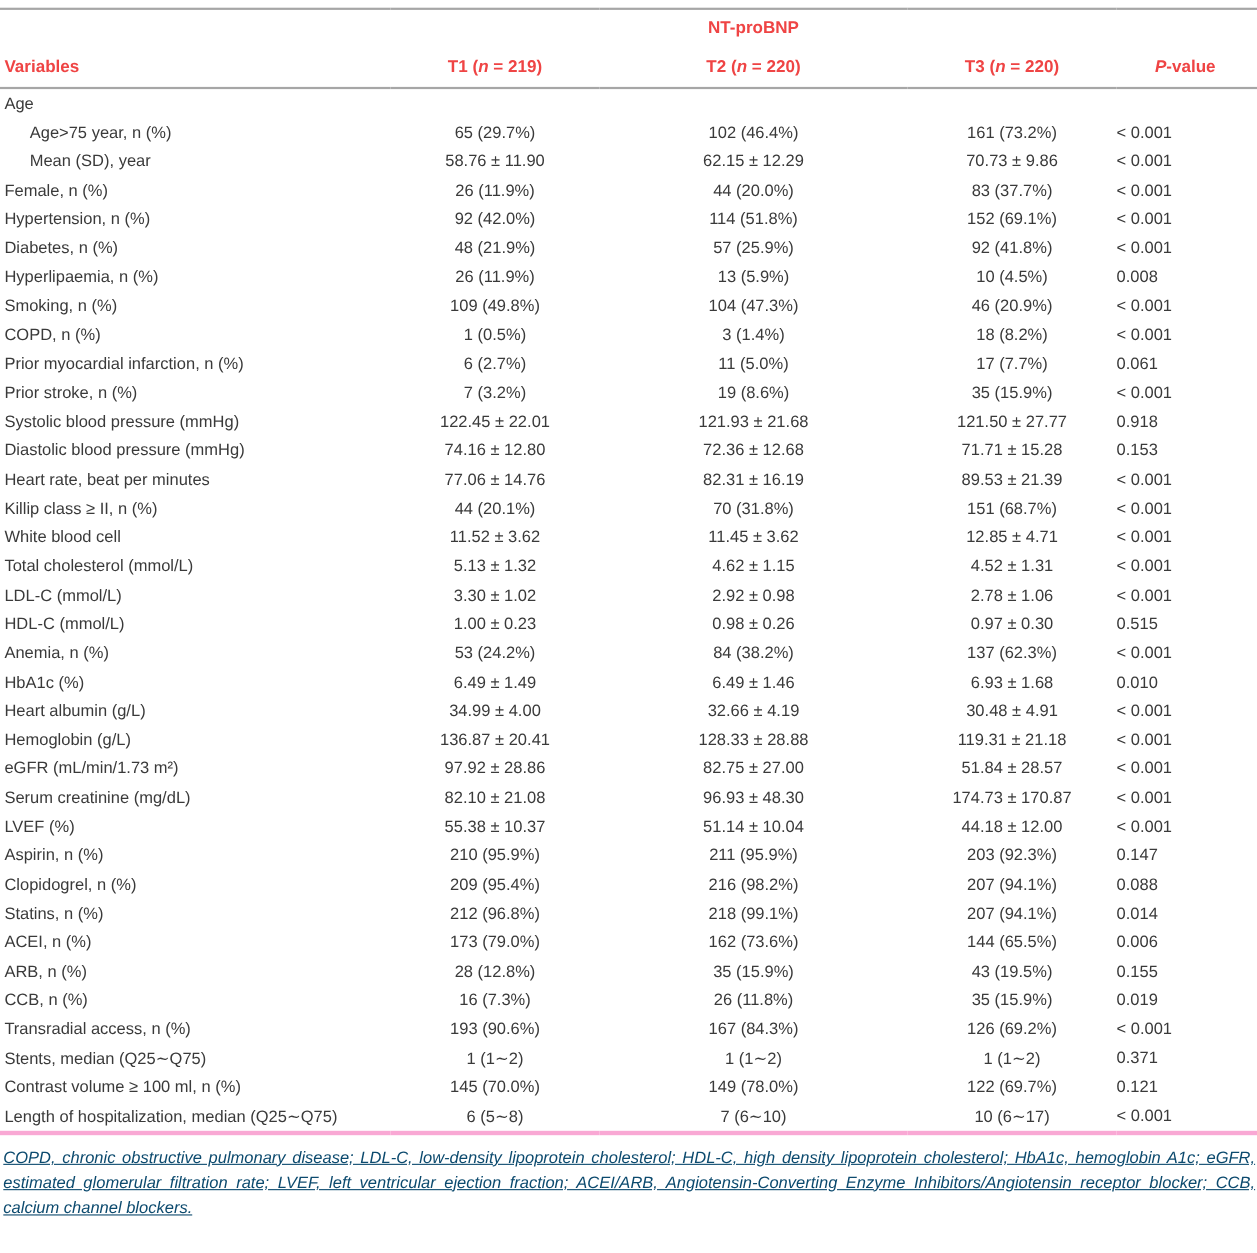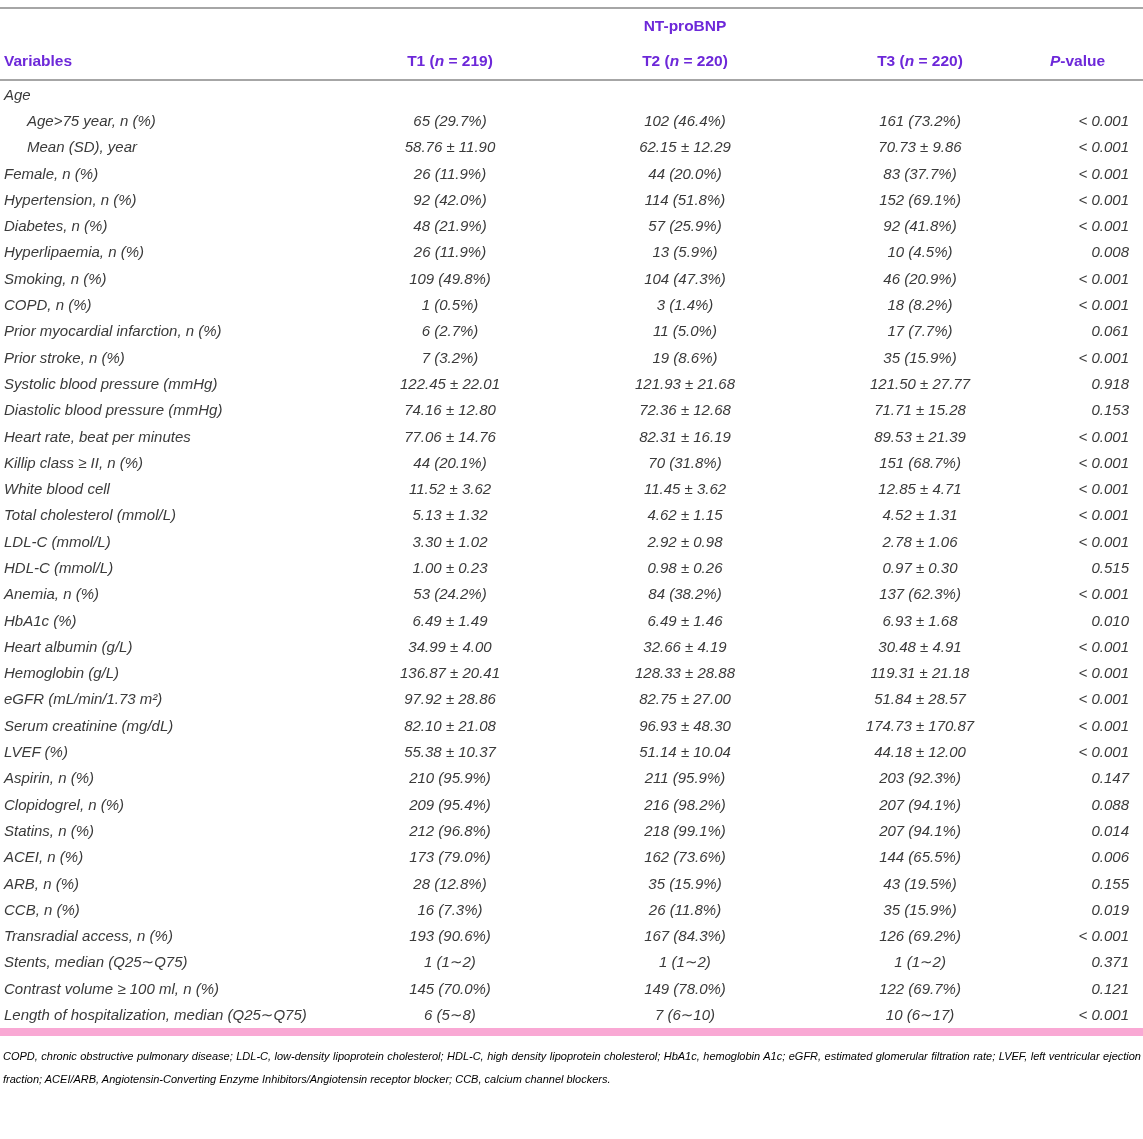--- a/index.html
+++ b/index.html
@@ -16,53 +16,54 @@
   }
   .wrap { padding-top: 7px; }
   table {
     width: 1143px;
     border-collapse: collapse;
     table-layout: fixed;
     border-top: 2px solid #a6a6a6;
   }
   thead th {
     font-weight: bold;
-    color: #6d28d9;
+    color: #ef4444;
     font-size: 15.5px;
     padding: 0;
     vertical-align: middle;
   }
   tr.spanner-row th { height: 33px; text-align: center; }
   tr.cols-row th { height: 37px; }
   thead { border-bottom: 2px solid #a6a6a6; }
-  tbody { border-bottom: 8px solid #f9a8d4; font-style: italic; }
+  tbody { border-bottom: 4px solid #f9a8d4; }
   td {
     font-size: 15px;
     height: 26.3px;
     padding: 0;
     vertical-align: middle;
     color: #3a3a3a;
     white-space: nowrap;
     overflow: hidden;
   }
   .var  { text-align: left; padding-left: 4px; }
   .indent { padding-left: 27px; }
   .num  { text-align: center; }
-  .pcol { text-align: right; padding-right: 14px; }
+  .pcol { padding-right: 14px; }
   th.var  { text-align: left; padding-left: 4px; }
   th.pcol { text-align: center; padding-right: 3px; }
   th i { font-style: italic; font-weight: bold; }
   .footnote {
     margin-top: 9px;
     padding: 0 2px 0 3px;
     font-style: italic;
-    font-size: 11px;
+    font-size: 15px;
     line-height: 23px;
-    color: #000000;
+    color: #0c4a6e;
     text-align: justify;
+    text-decoration: underline;
   }
 </style>
 </head>
 <body>
 
 <div class="wrap">
   <table>
     <colgroup>
       <col style="width:355px">
       <col style="width:190px">

